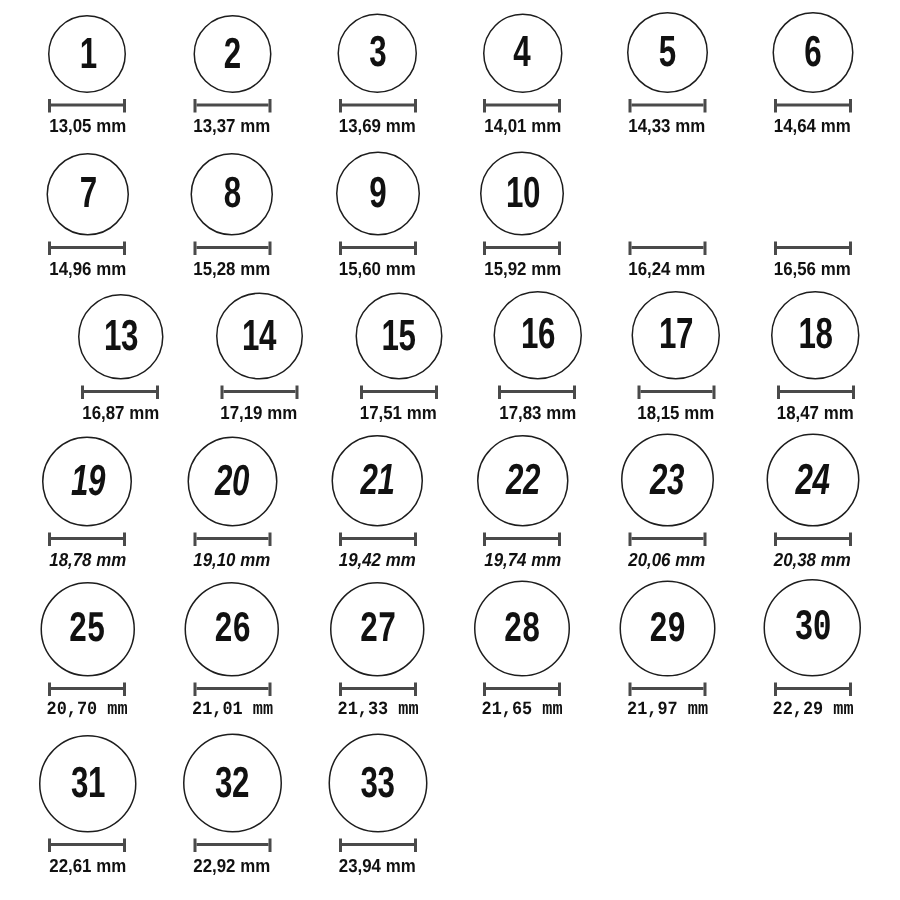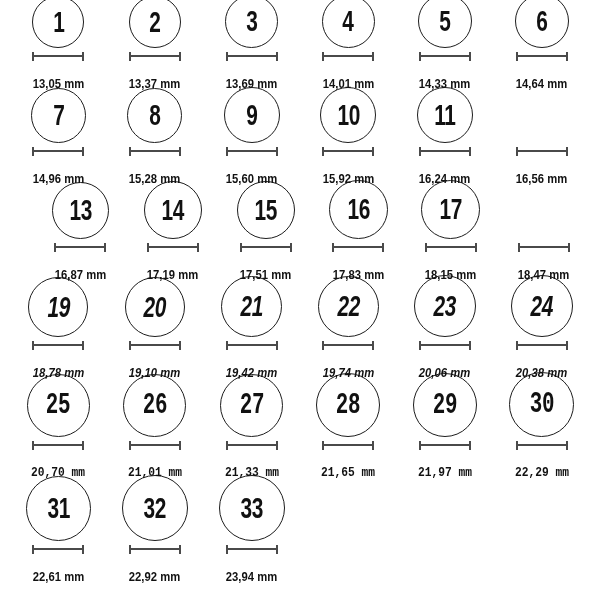--- a/index.html
+++ b/index.html
@@ -46,21 +46,21 @@
     border-left:2px solid var(--ruler);
     border-right:2px solid var(--ruler);
     position:relative;
     margin-top:4px;
   }
   .ruler::before{
     content:"";position:absolute;left:0;right:0;top:3px;height:2px;
     background:var(--ruler);
   }
   .label{
-    margin-top:16px;
+    margin-top:2px;
     height:15px;
     display:flex;align-items:center;justify-content:flex-start;
   }
   .label-inner{
     display:inline-block;
     font-size:12.5px;font-weight:700;color:var(--label);
     white-space:nowrap;
     transform:scaleX(0.9);
     line-height:1;
   }
@@ -156,23 +156,20 @@
       <div class="cell">
         <div class="circle" style="width:56px;height:56px">
           <span class="num">10</span>
         </div>
         <div class="ruler"></div>
         <div class="label">
           <span class="label-inner">15,92 mm</span>
         </div>
       </div>
       <div class="cell">
-        <div class="circle" style="width:56px;height:56px">
-          <span class="num">11</span>
-        </div>
         <div class="ruler"></div>
         <div class="label">
           <span class="label-inner">16,24 mm</span>
         </div>
       </div>
       <div class="cell">
         <div class="ruler"></div>
         <div class="label">
           <span class="label-inner">16,56 mm</span>
         </div>
@@ -218,20 +215,23 @@
       <div class="cell">
         <div class="circle" style="width:59px;height:59px">
           <span class="num">17</span>
         </div>
         <div class="ruler"></div>
         <div class="label">
           <span class="label-inner">18,15 mm</span>
         </div>
       </div>
       <div class="cell">
+        <div class="circle" style="width:59px;height:59px">
+          <span class="num">18</span>
+        </div>
         <div class="ruler"></div>
         <div class="label">
           <span class="label-inner">18,47 mm</span>
         </div>
       </div>
     </div>
     <div class="row">
       <div class="cell">
         <div class="circle" style="width:60px;height:60px">
           <span class="num">19</span>

